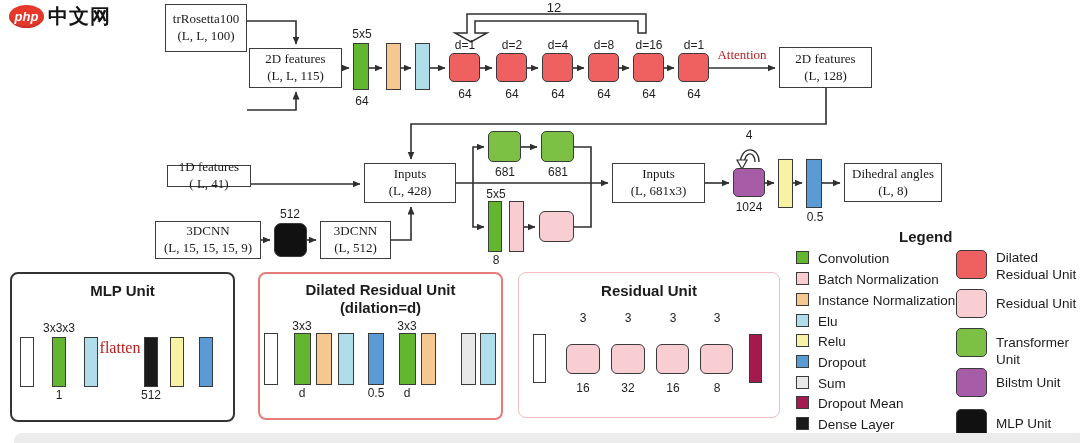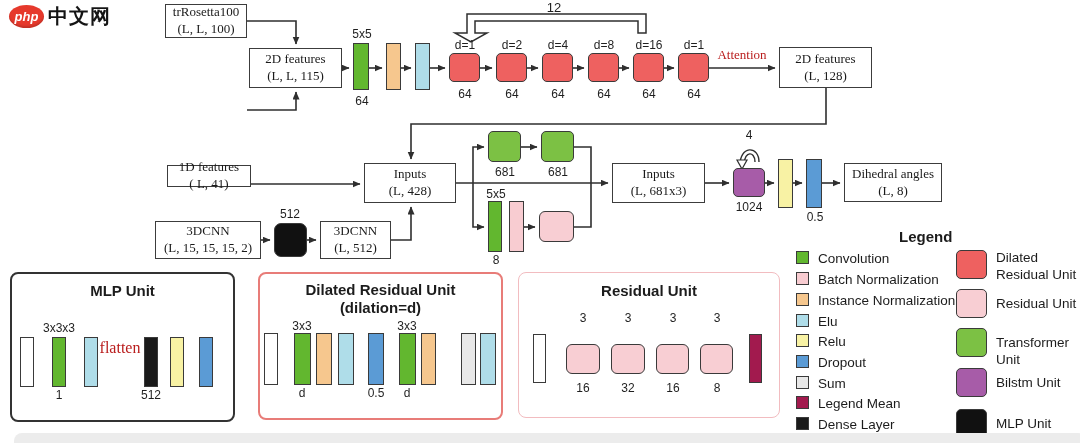--- a/index.html
+++ b/index.html
@@ -110,21 +110,21 @@
       <polygon points="610,340 618,340 614,348" fill="#ffffff" stroke="#2f2f2f" stroke-width="1.1"></polygon>
       <path d="M659,345 C659,330 675,330 675,342" stroke="#2f2f2f" stroke-width="4.6" fill="none"></path>
       <path d="M659,345 C659,330 675,330 675,342" stroke="#ffffff" stroke-width="2.2" fill="none"></path>
       <polygon points="655,340 663,340 659,348" fill="#ffffff" stroke="#2f2f2f" stroke-width="1.1"></polygon>
       <path d="M703,345 C703,330 719,330 719,342" stroke="#2f2f2f" stroke-width="4.6" fill="none"></path>
       <path d="M703,345 C703,330 719,330 719,342" stroke="#ffffff" stroke-width="2.2" fill="none"></path>
       <polygon points="699,340 707,340 703,348" fill="#ffffff" stroke="#2f2f2f" stroke-width="1.1"></polygon>
     </g>
   </svg>
 
-  <div class="fbox" style="left:159px;top:4px;width:82px;height:34px">
+  <div class="fbox" style="left:159px;top:4px;width:82px;height:48px">
     <span>trRosetta100</span>
     <span>(L, L, 100)</span>
   </div>
   <div class="fbox" style="left:243px;top:48px;width:93px;height:40px">
     <span>2D features</span>
     <span>(L, L, 115)</span>
   </div>
 
   <div class="tall" style="left: 347px; top: 43px; width: 16px; height: 47px; background-color: rgb(98, 183, 47);"></div>
   <div class="tall" style="left: 380px; top: 43px; width: 15px; height: 47px; background-color: rgb(246, 199, 142);"></div>
@@ -161,21 +161,21 @@
   <div class="fbox" style="left:161px;top:165px;width:84px;height:22px">
     <span>1D features</span>
     <span>( L, 41)</span>
   </div>
   <div class="fbox" style="left:358px;top:163px;width:92px;height:40px">
     <span>Inputs</span>
     <span>(L, 428)</span>
   </div>
   <div class="fbox" style="left:149px;top:221px;width:106px;height:38px">
     <span>3DCNN</span>
-    <span>(L, 15, 15, 15, 2)</span>
+    <span>(L, 15, 15, 15, 9)</span>
   </div>
   <div class="round" style="left: 268px; top: 223px; width: 33px; height: 34px; border-radius: 7px; background-color: rgb(17, 17, 17);"></div>
   <div class="num" style="left:284px;top:214px">512</div>
   <div class="fbox" style="left:314px;top:221px;width:71px;height:38px">
     <span>3DCNN</span>
     <span>(L, 512)</span>
   </div>
 
   <div class="round" style="left: 482px; top: 131px; width: 33px; height: 31px; background-color: rgb(124, 193, 68);"></div>
   <div class="round" style="left: 535px; top: 131px; width: 33px; height: 31px; background-color: rgb(124, 193, 68);"></div>
@@ -266,21 +266,21 @@
   <div class="ltext" style="left:812px;top:293px">Instance Normalization</div>
   <div class="sw" style="left: 790px; top: 314px; width: 13px; height: 13px; background-color: rgb(175, 221, 233);"></div>
   <div class="ltext" style="left:812px;top:314px">Elu</div>
   <div class="sw" style="left: 790px; top: 334px; width: 13px; height: 13px; background-color: rgb(248, 242, 164);"></div>
   <div class="ltext" style="left:812px;top:334px">Relu</div>
   <div class="sw" style="left: 790px; top: 355px; width: 13px; height: 13px; background-color: rgb(91, 155, 213);"></div>
   <div class="ltext" style="left:812px;top:355px">Dropout</div>
   <div class="sw" style="left: 790px; top: 376px; width: 13px; height: 13px; background-color: rgb(232, 232, 232);"></div>
   <div class="ltext" style="left:812px;top:376px">Sum</div>
   <div class="sw" style="left: 790px; top: 396px; width: 13px; height: 13px; background-color: rgb(162, 26, 78);"></div>
-  <div class="ltext" style="left:812px;top:396px">Legend Mean</div>
+  <div class="ltext" style="left:812px;top:396px">Dropout Mean</div>
   <div class="sw" style="left: 790px; top: 417px; width: 13px; height: 13px; background-color: rgb(26, 26, 26);"></div>
   <div class="ltext" style="left:812px;top:417px">Dense Layer</div>
 
   <div class="sw" style="left: 950px; top: 250px; width: 31px; height: 29px; border-radius: 5px; background-color: rgb(238, 97, 96);"></div>
   <div class="rtext" style="left:990px;top:250px">Dilated Residual Unit</div>
   <div class="sw" style="left: 950px; top: 289px; width: 31px; height: 29px; border-radius: 5px; background-color: rgb(248, 206, 211);"></div>
   <div class="rtext" style="left:990px;top:296px">Residual Unit</div>
   <div class="sw" style="left: 950px; top: 328px; width: 31px; height: 29px; border-radius: 5px; background-color: rgb(124, 193, 68);"></div>
   <div class="rtext" style="left:990px;top:335px;width:100px">Transformer Unit</div>
   <div class="sw" style="left: 950px; top: 368px; width: 31px; height: 29px; border-radius: 5px; background-color: rgb(167, 92, 168);"></div>

